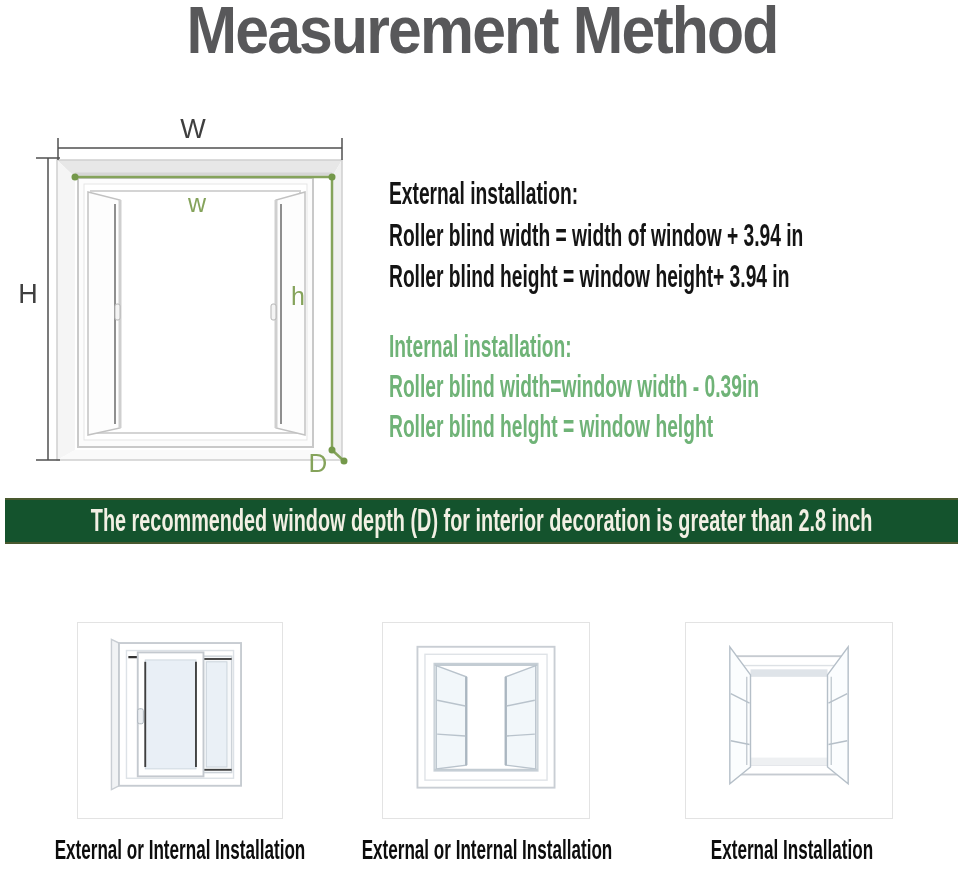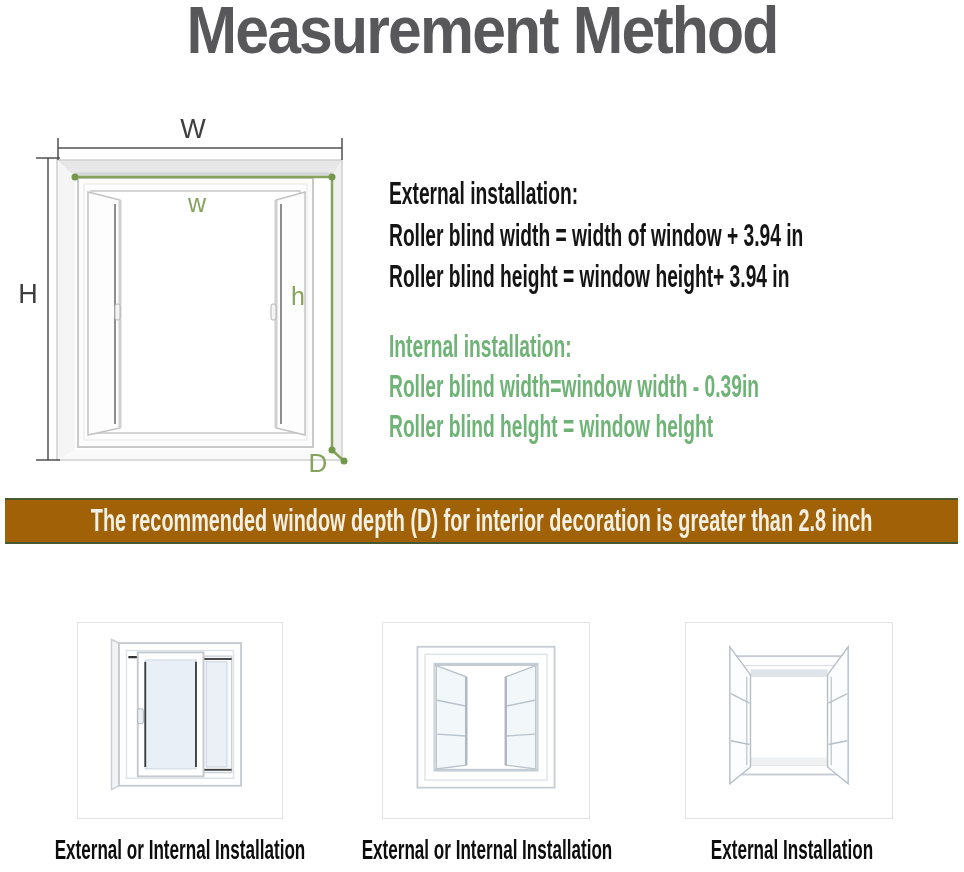--- a/index.html
+++ b/index.html
@@ -26,21 +26,21 @@
     position:absolute; left:0; white-space:nowrap; font-weight:700;
     font-size:31px; transform:scaleX(0.62); transform-origin:left top;
     letter-spacing:0px; line-height:1.0;
   }
   .black { color:#141414; }
   .green { color:#6fb377; }
 
   
   .banner {
     position:absolute; left:5px; top:498px; width:953px; height:46px;
-    background:#a16207; border-top:2px solid #49592f; border-bottom:2px solid #49592f;
+    background:#14532d; border-top:2px solid #49592f; border-bottom:2px solid #49592f;
     display:flex; align-items:center; justify-content:center;
   }
   .banner-text {
     color:#f2f0e4; font-weight:700; font-size:31px; white-space:nowrap;
     transform:scaleX(0.64); transform-origin:center center; letter-spacing:0px;
   }
 
   
   .card {
     position:absolute; top:622px; height:197px; background:#fff;

